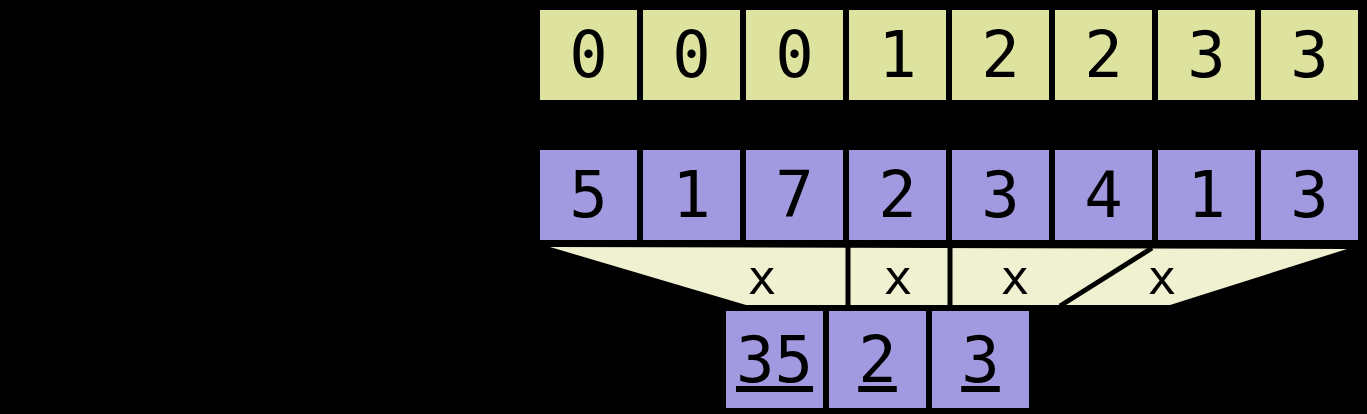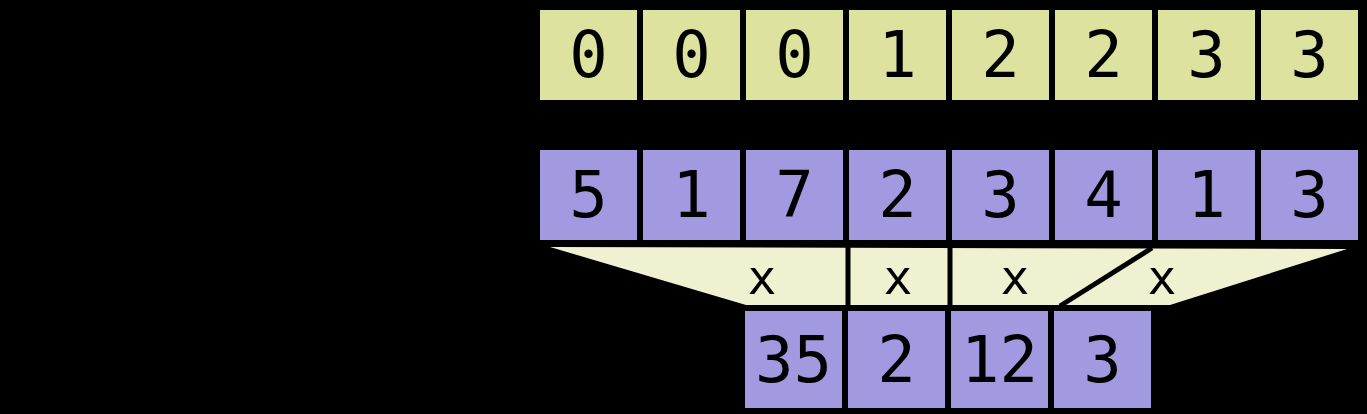--- a/index.html
+++ b/index.html
@@ -30,21 +30,21 @@
     align-items: center;
     justify-content: center;
     font-size: 64px;
     line-height: 1;
     color: var(--text);
   }
   .flags-row  { left: 537px; top: 7px; }
   .flag-cell  { width: 103px; height: 96px; background: var(--flags-fill); }
   .values-row { left: 537px; top: 147px; }
   .value-cell { width: 103px; height: 96px; background: var(--values-fill); }
-  .results-row { left: 742px; top: 308px; }
+  .results-row { left: 723px; top: 308px; text-decoration: underline; }
   .result-cell { width: 103px; height: 103px; background: var(--values-fill); }
   .op {
     position: absolute;
     top: 277px;
     transform: translate(-50%, -50%);
     font-size: 48px;
     line-height: 1;
     color: var(--text);
   }
   .op-0 { left: 762px; }
@@ -87,17 +87,16 @@
   </div>
 
   <span class="op op-0">x</span>
   <span class="op op-1">x</span>
   <span class="op op-2">x</span>
   <span class="op op-3">x</span>
 
   <div class="row results-row">
     <div class="cell result-cell">35</div>
     <div class="cell result-cell">2</div>
-    <div class="cell result-cell">12</div>
     <div class="cell result-cell">3</div>
   </div>
 
 </div>
 
 </body></html>

